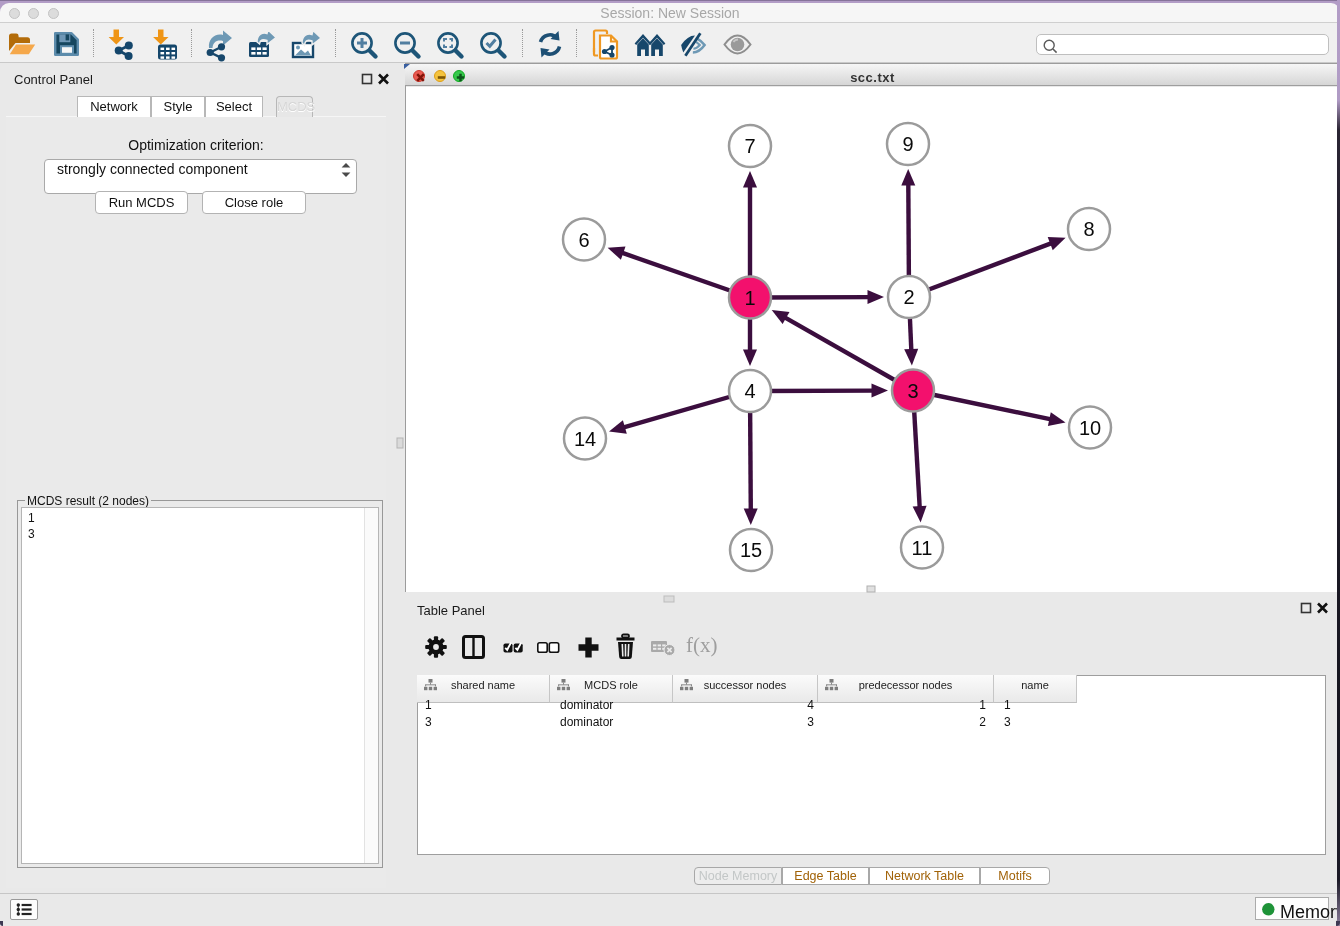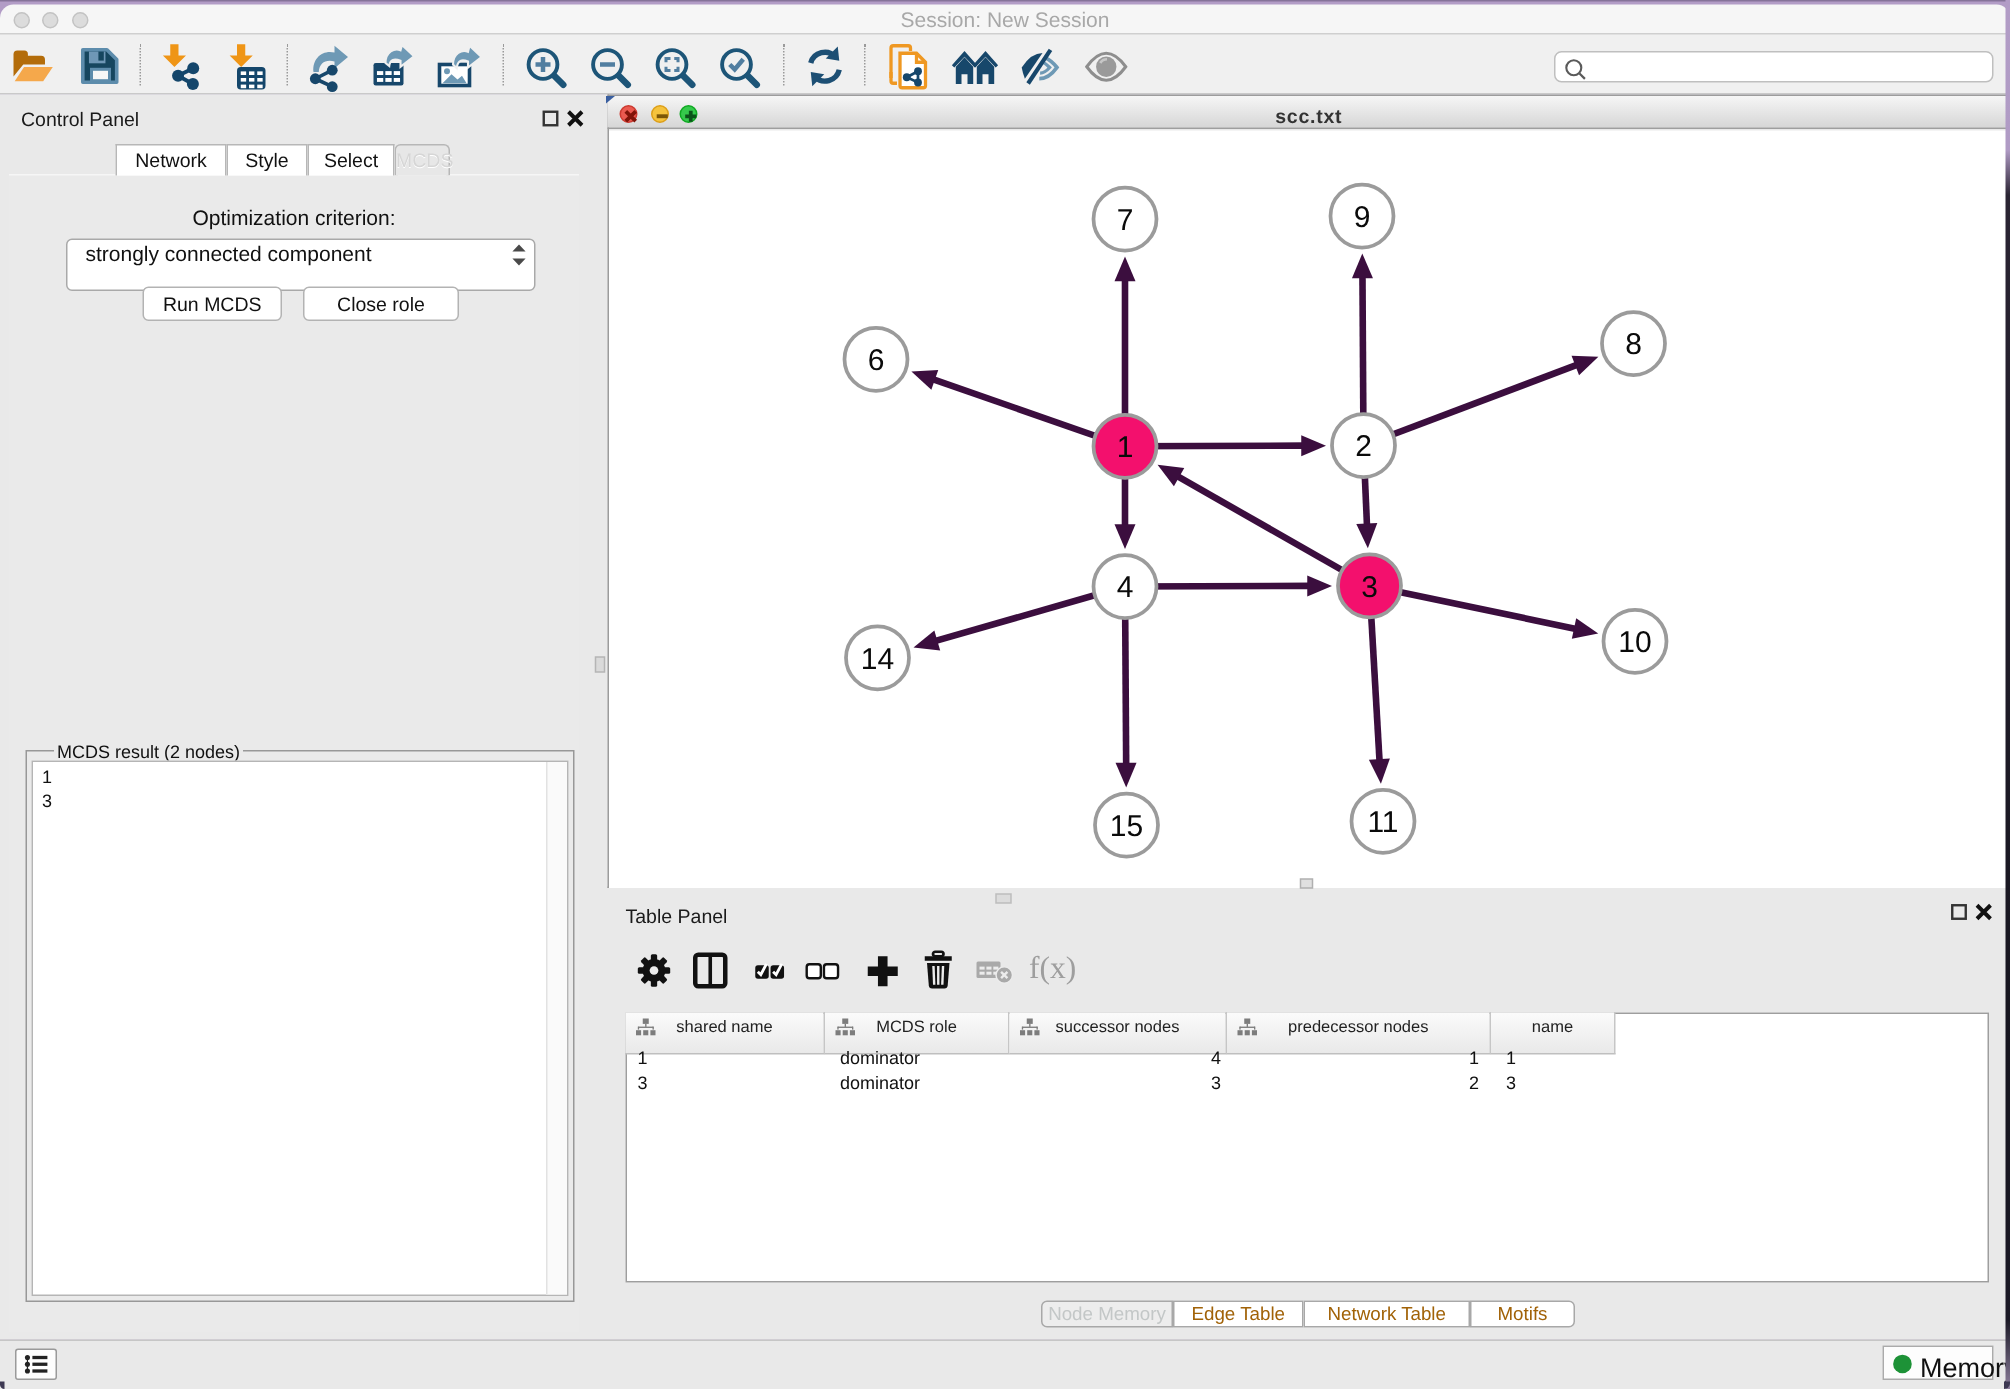--- a/index.html
+++ b/index.html
@@ -13,21 +13,21 @@
 #statusbar{left:0;top:893px;width:1340px;height:33px;background:#e9e9e9;border-top:1px solid #c6c6c6}
 
 .paneltitle{font-size:13px;color:#1a1a1a}
 .tab{top:96px;height:21px;background:#fff;border:1px solid #b7b7b7;border-bottom:none;font-size:13px;color:#111;text-align:center;line-height:20px}
 .tabsel{background:#e7e7e7;color:#d6d6d6;border-radius:4px 4px 0 0;text-shadow:0 1px 0 #fff}
 #cpane{left:6px;top:116px;width:380px;height:772px;background:#eaeaea;border-top:1px solid #f6f6f6}
 #optlabel{left:0;top:137px;width:392px;text-align:center;font-size:14px;color:#111}
 #selbox{left:44px;top:159px;width:313px;height:35px;background:#fff;border:1px solid #a9a9a9;border-radius:4px;font-size:14px;color:#111;line-height:19px;padding-left:12px}
 .btn{top:191px;height:23px;background:#fff;border:1px solid #b3b3b3;border-radius:4px;font-size:13px;color:#111;text-align:center;line-height:21px}
 #fset{left:17px;top:500px;width:366px;height:368px;border:1px solid #989898}
-#fleg{left:36px;top:494px;background:#eaeaea;font-size:12px;color:#111;padding:0 2px}
+#fleg{left:25px;top:494px;background:#eaeaea;font-size:12px;color:#111;padding:0 2px}
 #ftext{left:21px;top:507px;width:358px;height:357px;background:#fff;border:1px solid #b5b5b5;font-size:12px;color:#111;line-height:16px;padding:2px 0 0 6px}
 #fscroll{left:364px;top:508px;width:14px;height:355px;background:#fafafa;border-left:1px solid #e2e2e2}
 
 #netwin{left:405px;top:63px;width:935px;height:529px;border:1px solid #9c9c9c;border-right:none}
 #nettitle{left:405px;top:64px;width:935px;height:22px;background:linear-gradient(#f6f6f6,#d6d6d6);border-bottom:1px solid #9e9e9e}
 #netname{left:405px;top:70px;width:935px;text-align:center;font-size:13px;font-weight:bold;color:#333;letter-spacing:.5px}
 #netcanvas{left:406px;top:87px;width:934px;height:505px;background:#fff}
 .tfl{border-radius:50%;width:12px;height:12px;top:70px}
 #bluecorner{left:404px;top:64px}
 
@@ -197,21 +197,21 @@
 <div class="abs sep" style="left:191px"></div>
 <div class="abs sep" style="left:335px"></div>
 <div class="abs sep" style="left:522px"></div>
 <div class="abs sep" style="left:576px"></div>
 
 <div class="abs paneltitle" style="left:14px;top:72px">Control Panel</div>
 <div class="abs" id="cpane"></div>
 <div class="abs tab" style="left:77px;width:74px">Network</div>
 <div class="abs tab" style="left:151px;width:54px">Style</div>
 <div class="abs tab" style="left:205px;width:58px">Select</div>
-<div class="abs tab tabsel" style="left:263px;width:37px">MCDS</div>
+<div class="abs tab tabsel" style="left:276px;width:37px">MCDS</div>
 <div class="abs" id="optlabel">Optimization criterion:</div>
 <div class="abs" id="selbox">strongly connected component</div>
 <svg class="abs" style="left:341px;top:163px" width="10" height="14" viewBox="0 0 10 14">
     <polygon points="5,0 9.4,4.6 0.6,4.6" fill="#4a4a4a"></polygon>
     <polygon points="5,14 9.4,9.4 0.6,9.4" fill="#4a4a4a"></polygon>
   </svg>
 <div class="abs btn" style="left:95px;width:93px">Run MCDS</div>
 <div class="abs btn" style="left:202px;width:104px">Close role</div>
 <div class="abs" id="fset"></div>
 <div class="abs" id="fleg">MCDS result (2 nodes)</div>

